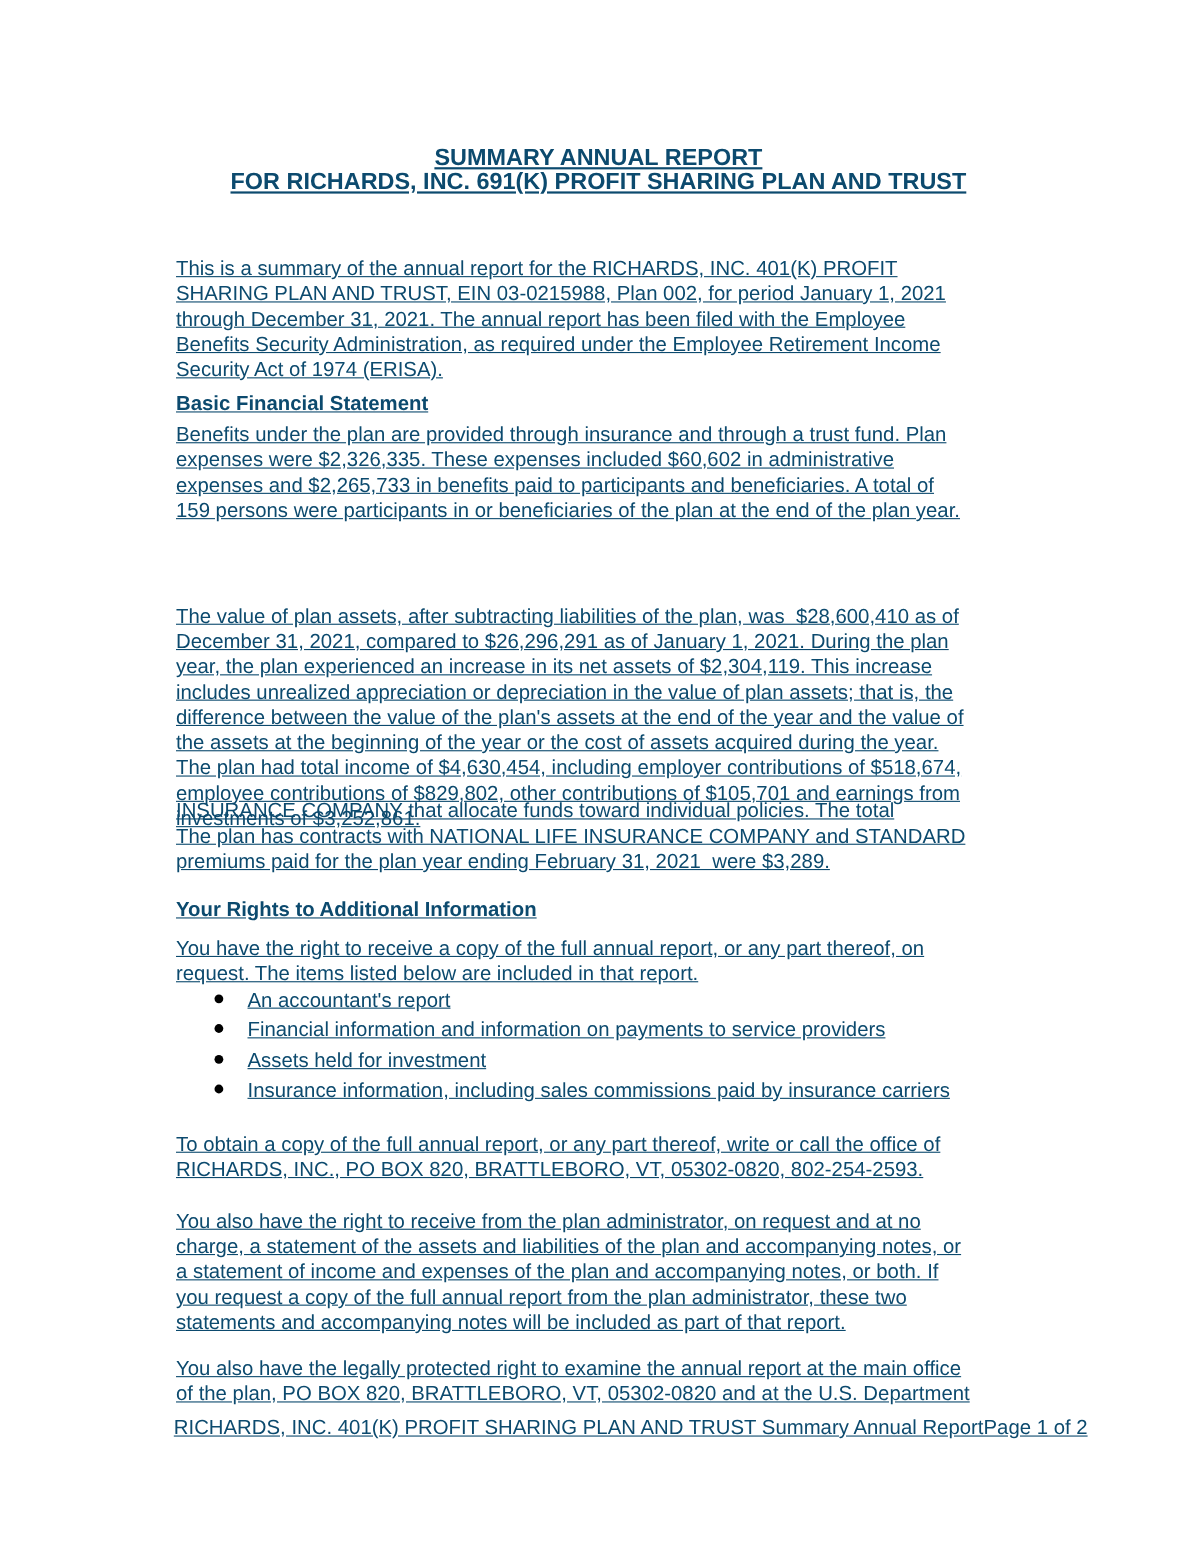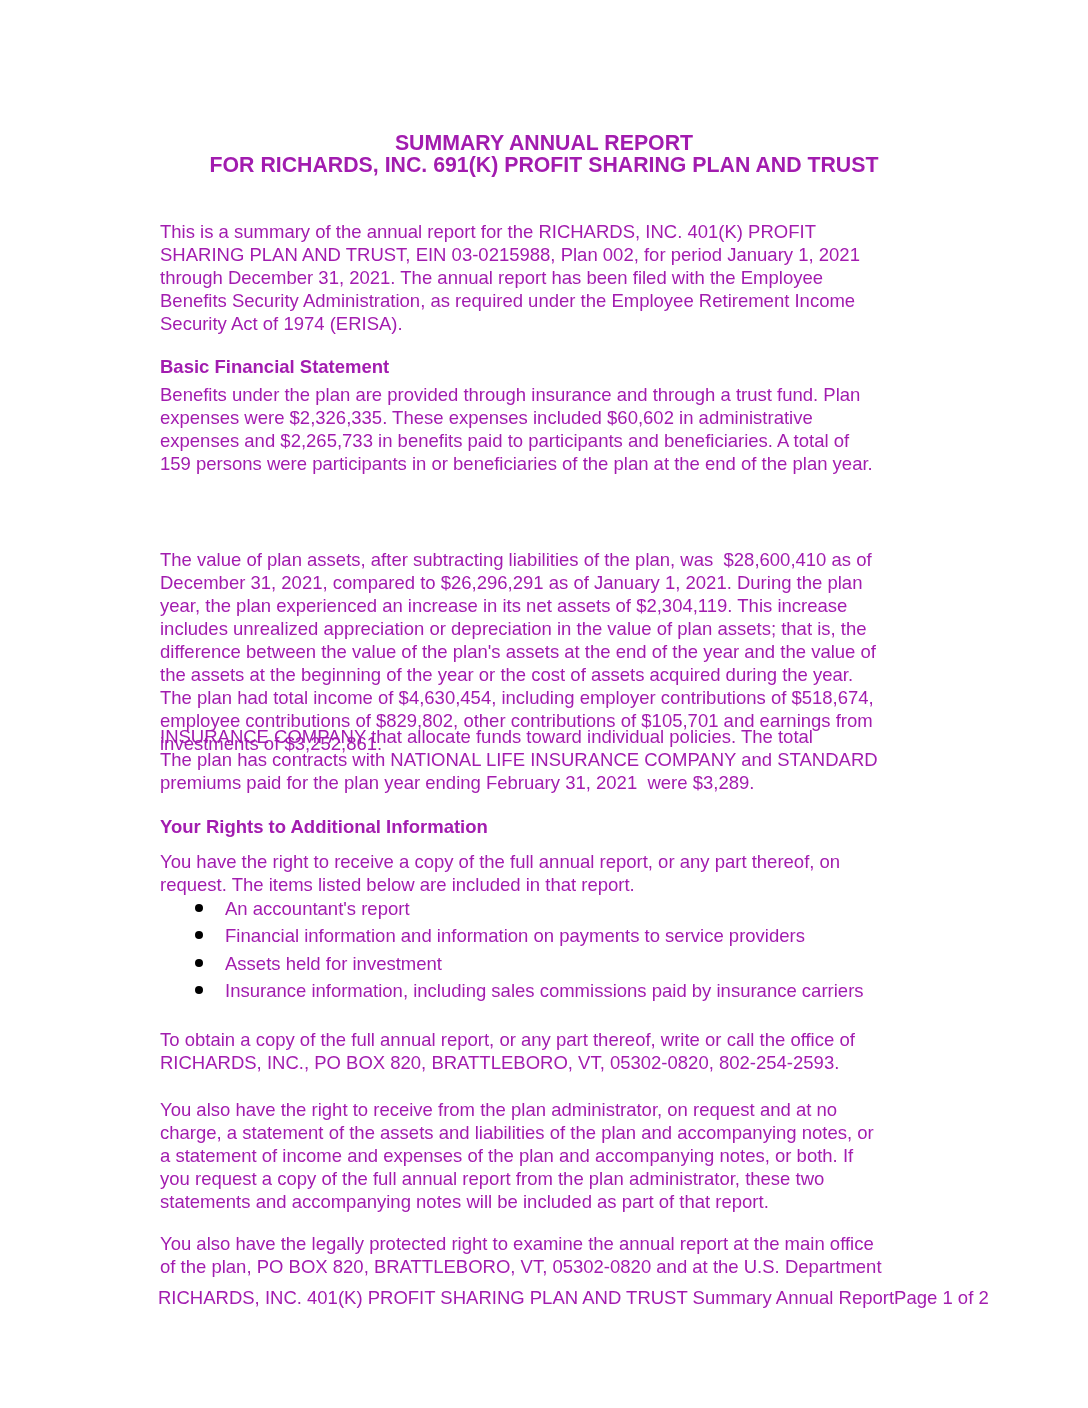--- a/index.html
+++ b/index.html
@@ -15,34 +15,35 @@
     color: #000000;
     font-family: "Liberation Sans", sans-serif;
     overflow: hidden;
   }
   .block {
     position: absolute;
     left: 160px;
     font-size: 18.5px;
     line-height: 23px;
     white-space: pre;
-    color: #a21caf;
+    color: #0c4a6e;
+    text-decoration: underline;
   }
   .line { white-space: pre; }
   .title {
     left: 0;
     width: 1088px;
     text-align: center;
     font-weight: 700;
     font-size: 21.3px;
     line-height: 21.7px;
     top: 133px;
   }
   .heading { font-weight: 700; }
-  .t-intro      { top: 220px; }
+  .t-intro      { top: 232px; }
   .t-h-basic    { top: 355px; }
   .t-expenses   { top: 383px; }
   .t-assets     { top: 503px; margin-top: 45px; }
   .t-contracts  { top: 725px; }
   .t-h-rights   { top: 815px; }
   .t-rights     { top: 850px; }
   .t-bullets    { top: 897px; }
   .t-obtain     { top: 1028px; }
   .t-statements { top: 1098px; }
   .t-examine    { top: 1232px; }

